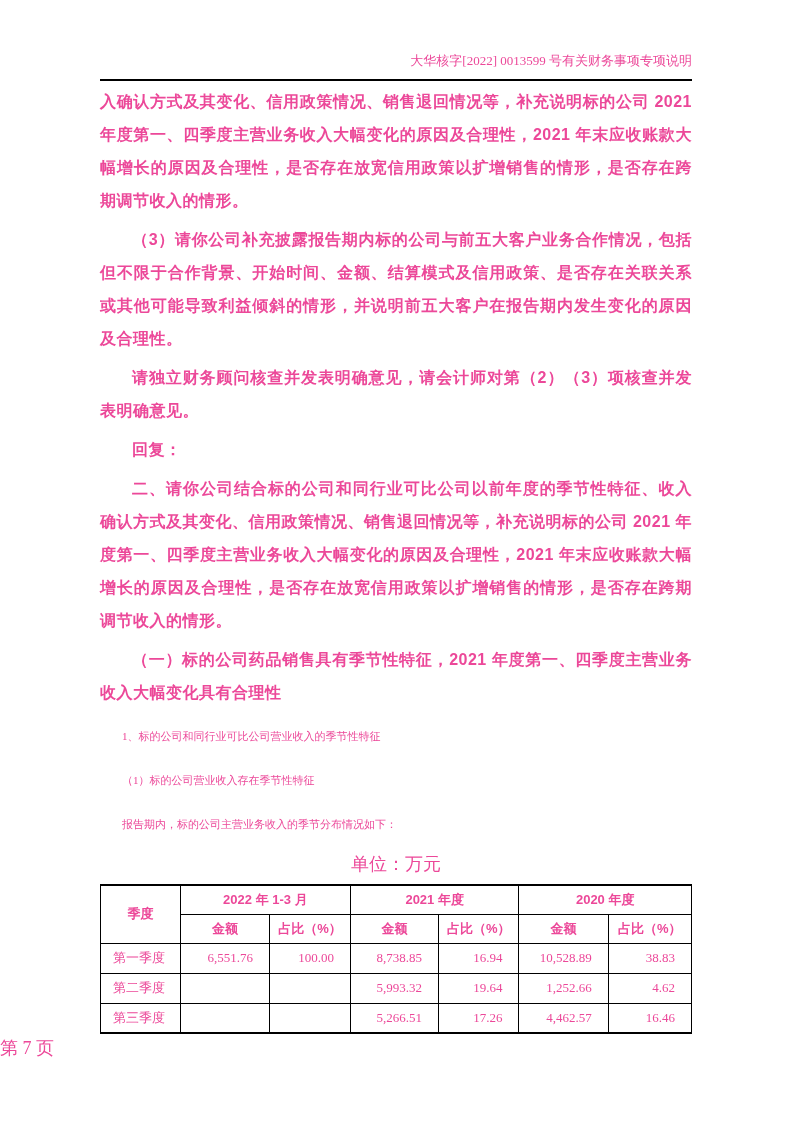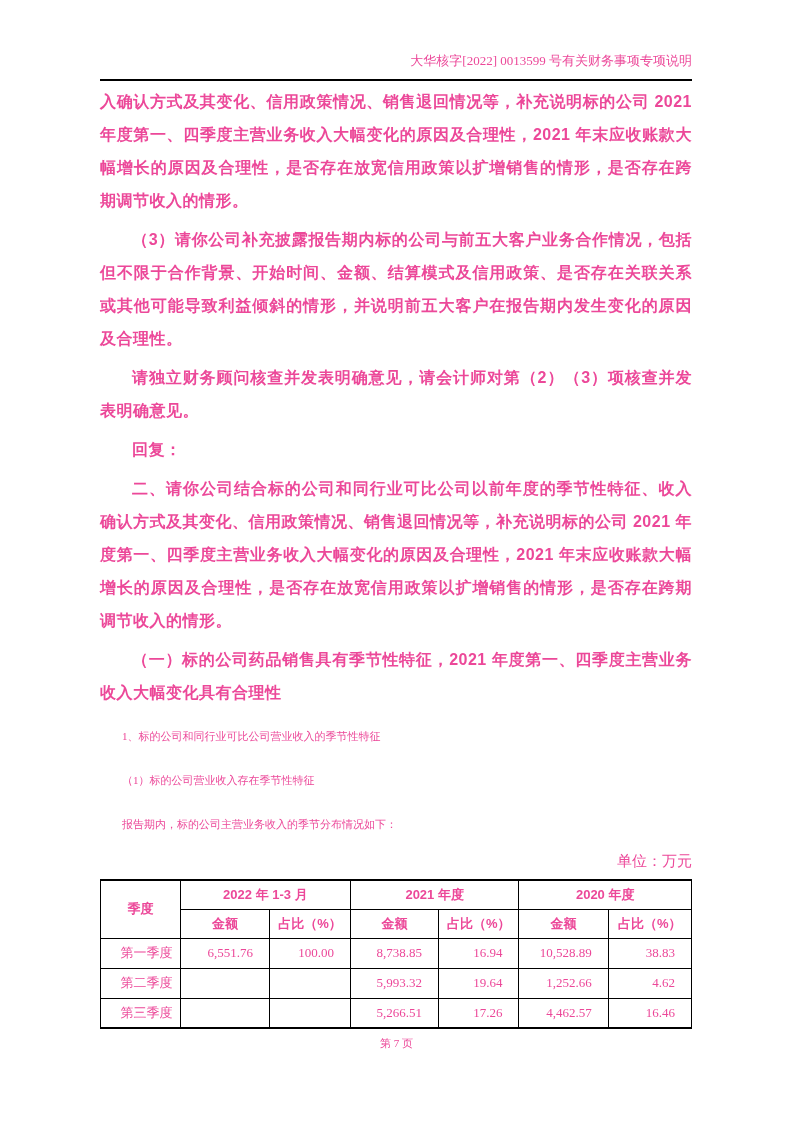--- a/index.html
+++ b/index.html
@@ -35,22 +35,22 @@
     font-size: 16px;
     letter-spacing: 0.5px;
   }
   p.para-regular {
     font-family: "Liberation Serif", "DejaVu Serif", serif;
     margin-top: 11px;
     margin-bottom: 11px;
   }
   p.indent { text-indent: 2em; }
   .unit-line {
-    text-align: right;
-    font-size: 15px;
+    text-align: center;
+    font-size: 18px;
     margin: 10px 0 8px 0;
   }
   table.season-table {
     width: 100%;
     border-collapse: collapse;
     table-layout: fixed;
     font-size: 13px;
   }
   table.season-table th, table.season-table td {
     border: 1px solid #000;
@@ -60,28 +60,27 @@
   table.season-table thead th {
     font-family: "Liberation Sans", "DejaVu Sans", sans-serif;
     font-weight: bold;
     text-align: center;
     height: 29px;
   }
   table.season-table thead tr:first-child th { border-top: 2.5px solid #000; }
   table.season-table tbody td { height: 30px; border-top: 1.5px solid #000; }
   table.season-table tbody tr:last-child td { border-bottom: 2.5px solid #000; }
   table.season-table .gb { border-left: 1.5px solid #000; }
-  td.row-label { text-align: center; padding-left: 12px; }
+  td.row-label { text-align: left; padding-left: 12px; }
   td.num { text-align: right; padding-right: 16px; }
   .doc-footer {
     position: absolute;
     left: 0; right: 0;
     top: 1036px;
-    text-align: center;
-    font-size: 11px;
+    font-size: 18px;
   }
 </style>
 </head>
 <body>
 
 <div class="page">
 
   <div class="doc-header">
     <span>大华核字[2022] 0013599 号有关财务事项专项说明</span>
   </div>

